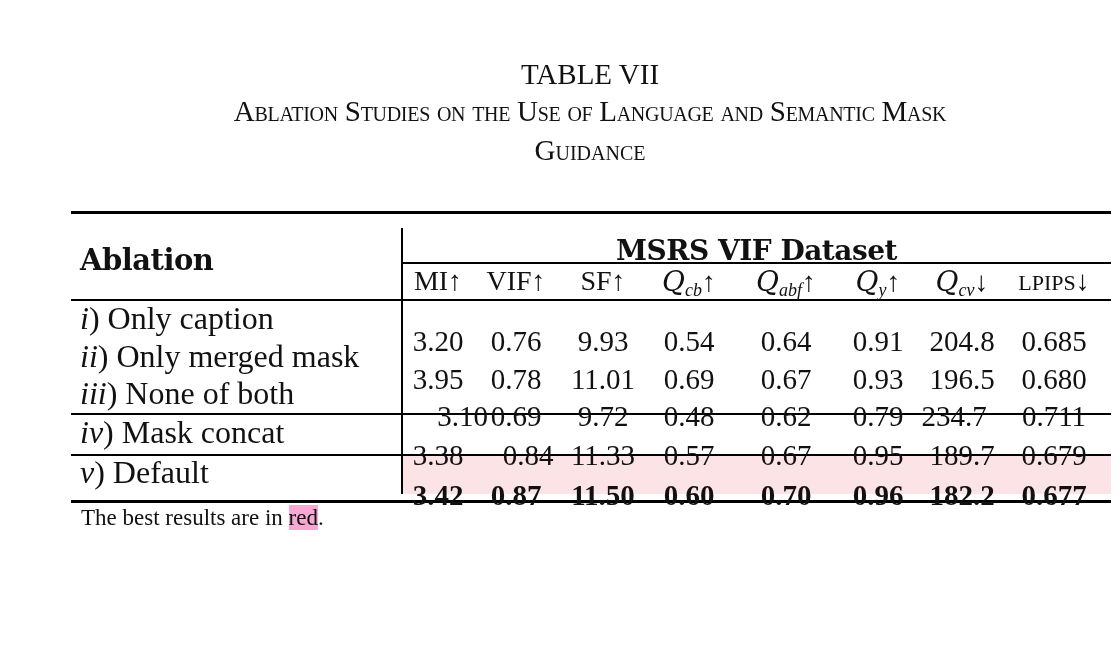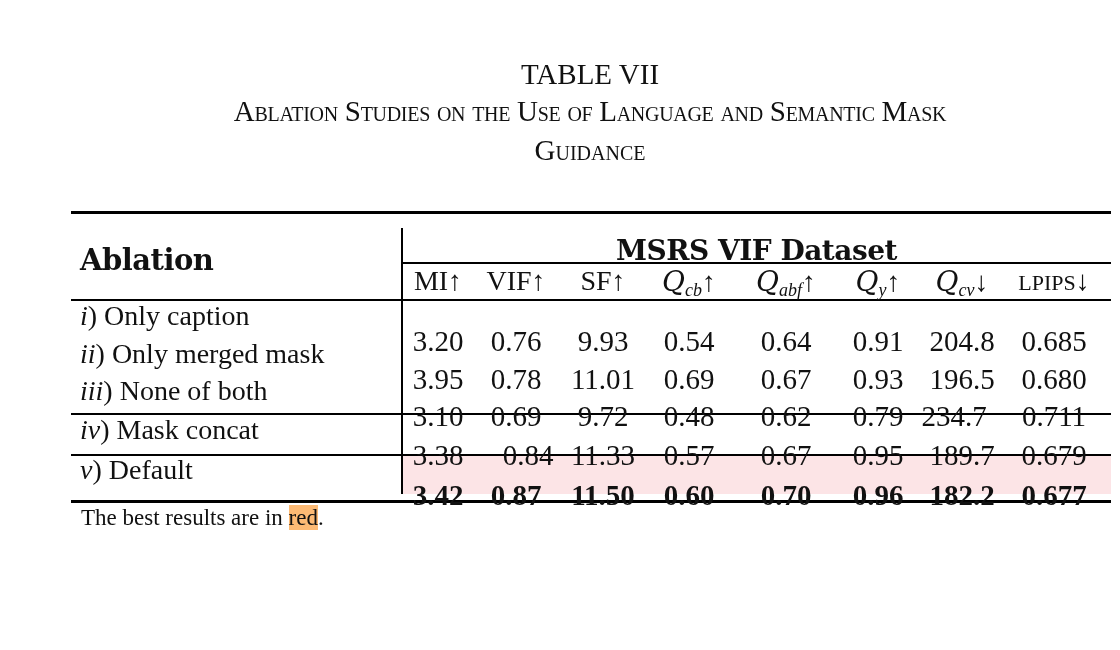--- a/index.html
+++ b/index.html
@@ -20,26 +20,26 @@
   .vline { position:absolute; left:401px; width:1.5px; background:#000; top:228px; height:266px; }
   .hl { position:absolute; left:403px; width:708px; top:456px; height:38px; background:#fce4e6; }
   .ablation-head { position:absolute; left:80px; top:243px; font-size:29px; font-weight:bold;
                    font-family:"DejaVu Serif", serif; letter-spacing:-0.5px; }
   .dataset-head { position:absolute; left:402px; width:709px; top:234px; text-align:center;
                   font-size:28px; font-weight:bold; font-family:"DejaVu Serif", serif; letter-spacing:-0.5px; }
   .colhead { position:absolute; top:265px; font-size:28px; white-space:nowrap; text-align:center; }
   .colhead i { font-family:"DejaVu Serif", serif; }
   .colhead sub { font-size:18px; font-style:italic; vertical-align:-5px; }
   .small { font-size:22px; }
-  .rowlabel { position:absolute; left:80px; font-size:28px; white-space:nowrap; }
+  .rowlabel { position:absolute; left:80px; font-size:32px; white-space:nowrap; }
   .rowlabel i { font-style:italic; }
   .cell { position:absolute; font-size:29px; text-align:center; white-space:nowrap;margin-top:23px; }
   .bold { font-weight:bold; }
   .footnote { position:absolute; left:81px; top:505px; font-size:23px; }
-  .red { background:#fdba74; }
+  .red { background:#f9a8d4; }
 </style>
 </head>
 <body>
 
 <div class="caption cap-line cap1">TABLE VII</div>
 <div class="caption cap-line cap2">Ablation Studies on the Use of Language and Semantic Mask</div>
 <div class="caption cap-line cap3">Guidance</div>
 
 <div class="hl"></div>
 <div class="rule rule-top"></div>
@@ -76,21 +76,21 @@
     <div class="rowlabel" style="top: 338px;"><i>ii</i>) <span>Only merged mask</span></div>
     <div class="cell" style="left: 388px; width: 100px; top: 340px;">3.95</div>
     <div class="cell" style="left: 466px; width: 100px; top: 340px;">0.78</div>
     <div class="cell" style="left: 553px; width: 100px; top: 340px;">11.01</div>
     <div class="cell" style="left: 639px; width: 100px; top: 340px;">0.69</div>
     <div class="cell" style="left: 736px; width: 100px; top: 340px;">0.67</div>
     <div class="cell" style="left: 828px; width: 100px; top: 340px;">0.93</div>
     <div class="cell" style="left: 912px; width: 100px; top: 340px;">196.5</div>
     <div class="cell" style="left: 1004px; width: 100px; top: 340px;">0.680</div>
     <div class="rowlabel" style="top: 375px;"><i>iii</i>) <span>None of both</span></div>
-    <div class="cell" style="left: 388px; width: 100px; top: 377px;">3.10</div>
+    <div class="cell" style="left: 388px; width: 100px; top: 377px; text-align: right;">3.10</div>
     <div class="cell" style="left: 466px; width: 100px; top: 377px;">0.69</div>
     <div class="cell" style="left: 553px; width: 100px; top: 377px;">9.72</div>
     <div class="cell" style="left: 639px; width: 100px; top: 377px;">0.48</div>
     <div class="cell" style="left: 736px; width: 100px; top: 377px;">0.62</div>
     <div class="cell" style="left: 828px; width: 100px; top: 377px;">0.79</div>
     <div class="cell" style="left: 904px; width: 100px; top: 377px;">234.7</div>
     <div class="cell" style="left: 1004px; width: 100px; top: 377px;">0.711</div>
     <div class="rowlabel" style="top: 414px;"><i>iv</i>) <span>Mask concat</span></div>
     <div class="cell" style="left: 388px; width: 100px; top: 416px;">3.38</div>
     <div class="cell" style="left: 478px; width: 100px; top: 416px;">0.84</div>

